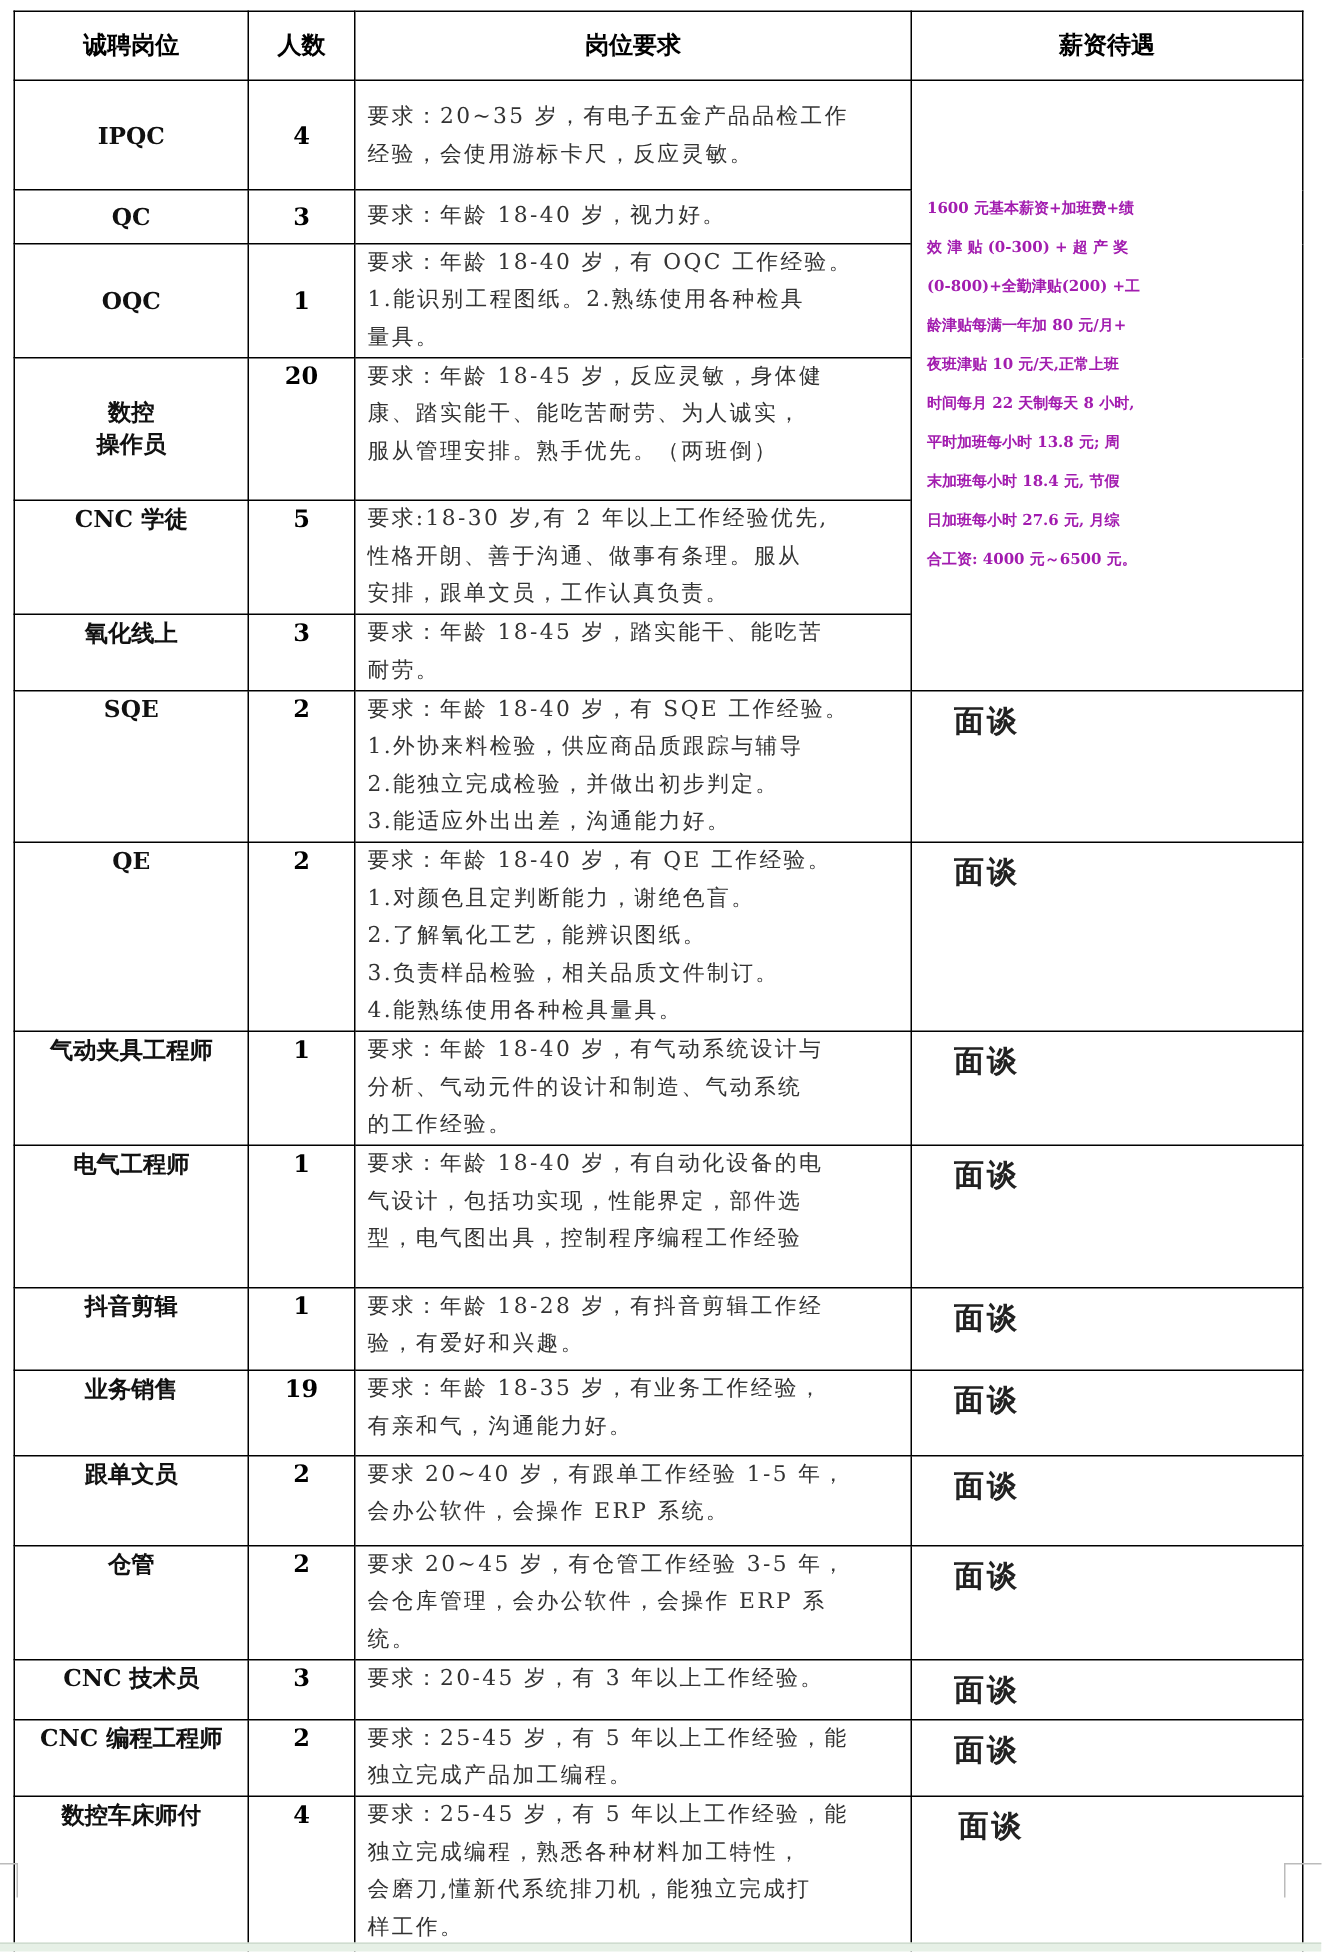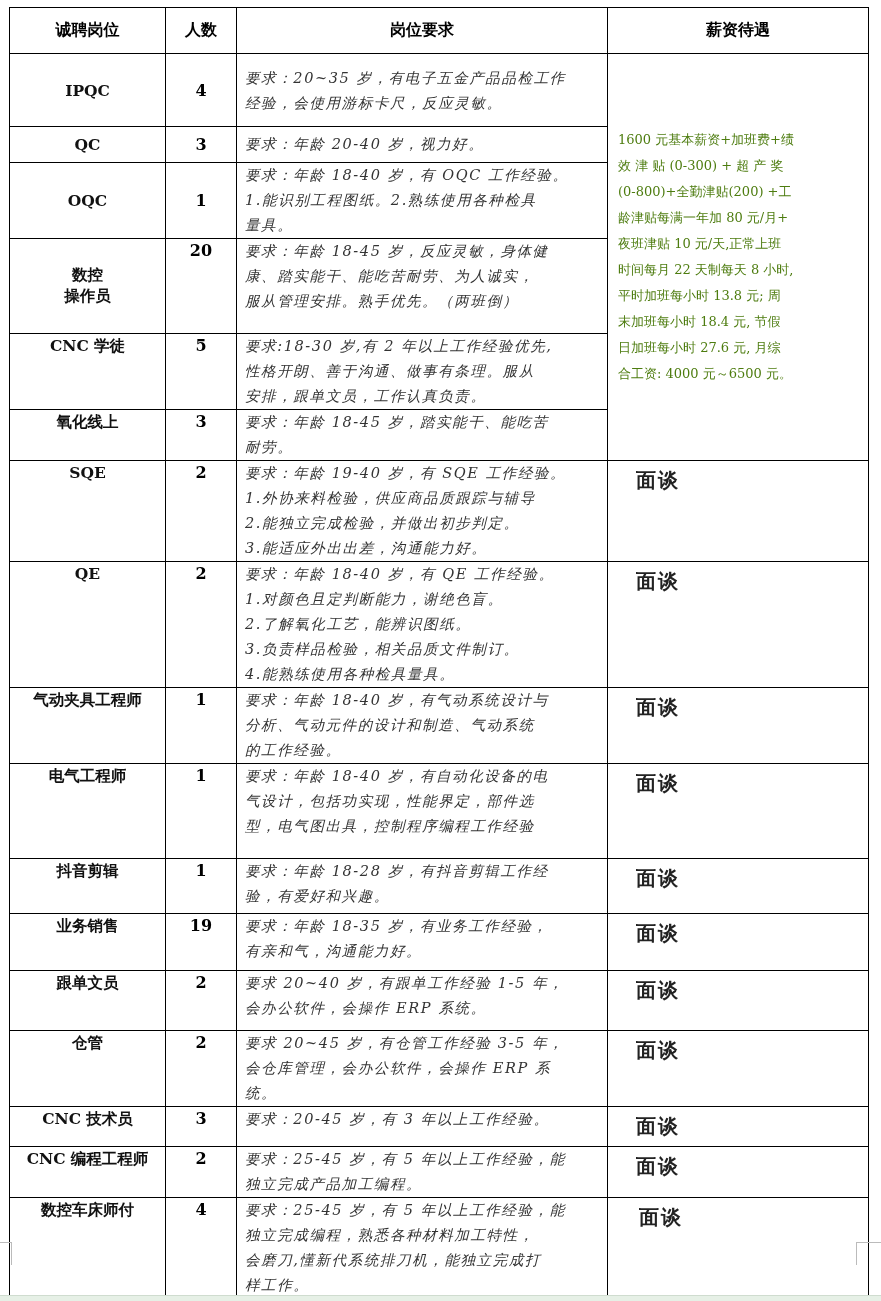--- a/index.html
+++ b/index.html
@@ -7,24 +7,24 @@
          font-family:"DejaVu Serif","Liberation Serif",serif; color:#000; }
   .page { position:absolute; left:0; top:0; width:881px; height:935px; background:#fff; }
   table.recruit { position:absolute; left:9px; top:7px; border-collapse:collapse; table-layout:fixed; width:859px; }
   table.recruit td, table.recruit th { border:1.5px solid #000; padding:0; vertical-align:top; }
   col.c1 { width:156px; } col.c2 { width:71px; } col.c3 { width:371px; } col.c4 { width:261px; }
   th { height:45px; vertical-align:middle !important; font-weight:bold; font-size:16px; text-align:center; }
   .pos { font-weight:bold; font-size:15.5px; text-align:center; padding-top:8px !important; color:#111; }
   .pos.mid { vertical-align:middle !important; padding-top:0 !important; }
   .cnt { font-weight:bold; font-size:16px; text-align:center; padding-top:8px !important; }
   .cnt.mid { vertical-align:middle !important; padding-top:0 !important; }
-  .req { font-size:14.5px; line-height:25px; padding:0 6px 0 8px !important; color:#333; letter-spacing:1.6px;font-style:italic; }
+  .req { font-size:14.5px; line-height:25px; padding:0 6px 0 8px !important; color:#333; letter-spacing:1.6px; }
   .req .line { display:block; white-space:nowrap; }
   .sal { font-size:20px; padding-left:28px !important; padding-top:6px !important; font-weight:bold; color:#222; letter-spacing:2px; }
-  .salbig { font-size:13px; font-weight:normal; line-height:26px; padding:0 8px 0 10px !important; vertical-align:middle !important; color:#4d7c0f; }
+  .salbig { font-size:10px; font-weight:bold; line-height:26px; padding:0 8px 0 10px !important; vertical-align:middle !important; color:#a21caf; }
   .salbig .line { display:block; white-space:nowrap; }
   .footer-band { position:absolute; left:0; top:1295px; width:881px; height:6px; background:#e6f0e6; border-top:1px solid #cfdccf; }
   .corner { position:absolute; width:12px; height:22px; border:1px solid #bbb; }
   .corner.l { left:-1px; top:1242px; border-left:none; border-bottom:none; }
   .corner.r { left:856px; top:1242px; border-right:none; border-bottom:none; width:26px; }
 </style>
 </head>
 <body>
 
 <div class="page">
@@ -63,21 +63,21 @@
           <span class="line">末加班每小时 18.4 元, 节假</span>
           <span class="line">日加班每小时 27.6 元, 月综</span>
           <span class="line">合工资: 4000 元～6500 元。</span>
         </td>
       </tr>
 
       <tr style="height:36px">
         <td class="pos mid">QC</td>
         <td class="cnt mid">3</td>
         <td class="req" style="vertical-align:middle">
-          <span class="line">要求：年龄 20-40 岁，视力好。</span>
+          <span class="line">要求：年龄 18-40 岁，视力好。</span>
         </td>
       </tr>
 
       <tr style="height:76px">
         <td class="pos mid">OQC</td>
         <td class="cnt mid">1</td>
         <td class="req">
           <span class="line">要求：年龄 18-40 岁，有 OQC 工作经验。</span>
           <span class="line">1.能识别工程图纸。2.熟练使用各种检具</span>
           <span class="line">量具。</span>
@@ -113,21 +113,21 @@
         <td class="req">
           <span class="line">要求：年龄 18-45 岁，踏实能干、能吃苦</span>
           <span class="line">耐劳。</span>
         </td>
       </tr>
 
       <tr style="height:101px">
         <td class="pos" style="padding-top:2px !important">SQE</td>
         <td class="cnt" style="padding-top:2px !important">2</td>
         <td class="req">
-          <span class="line">要求：年龄 19-40 岁，有 SQE 工作经验。</span>
+          <span class="line">要求：年龄 18-40 岁，有 SQE 工作经验。</span>
           <span class="line">1.外协来料检验，供应商品质跟踪与辅导</span>
           <span class="line">2.能独立完成检验，并做出初步判定。</span>
           <span class="line">3.能适应外出出差，沟通能力好。</span>
         </td>
         <td class="sal">面谈</td>
       </tr>
 
       <tr style="height:125px">
         <td class="pos" style="padding-top:2px !important">QE</td>
         <td class="cnt" style="padding-top:2px !important">2</td>

